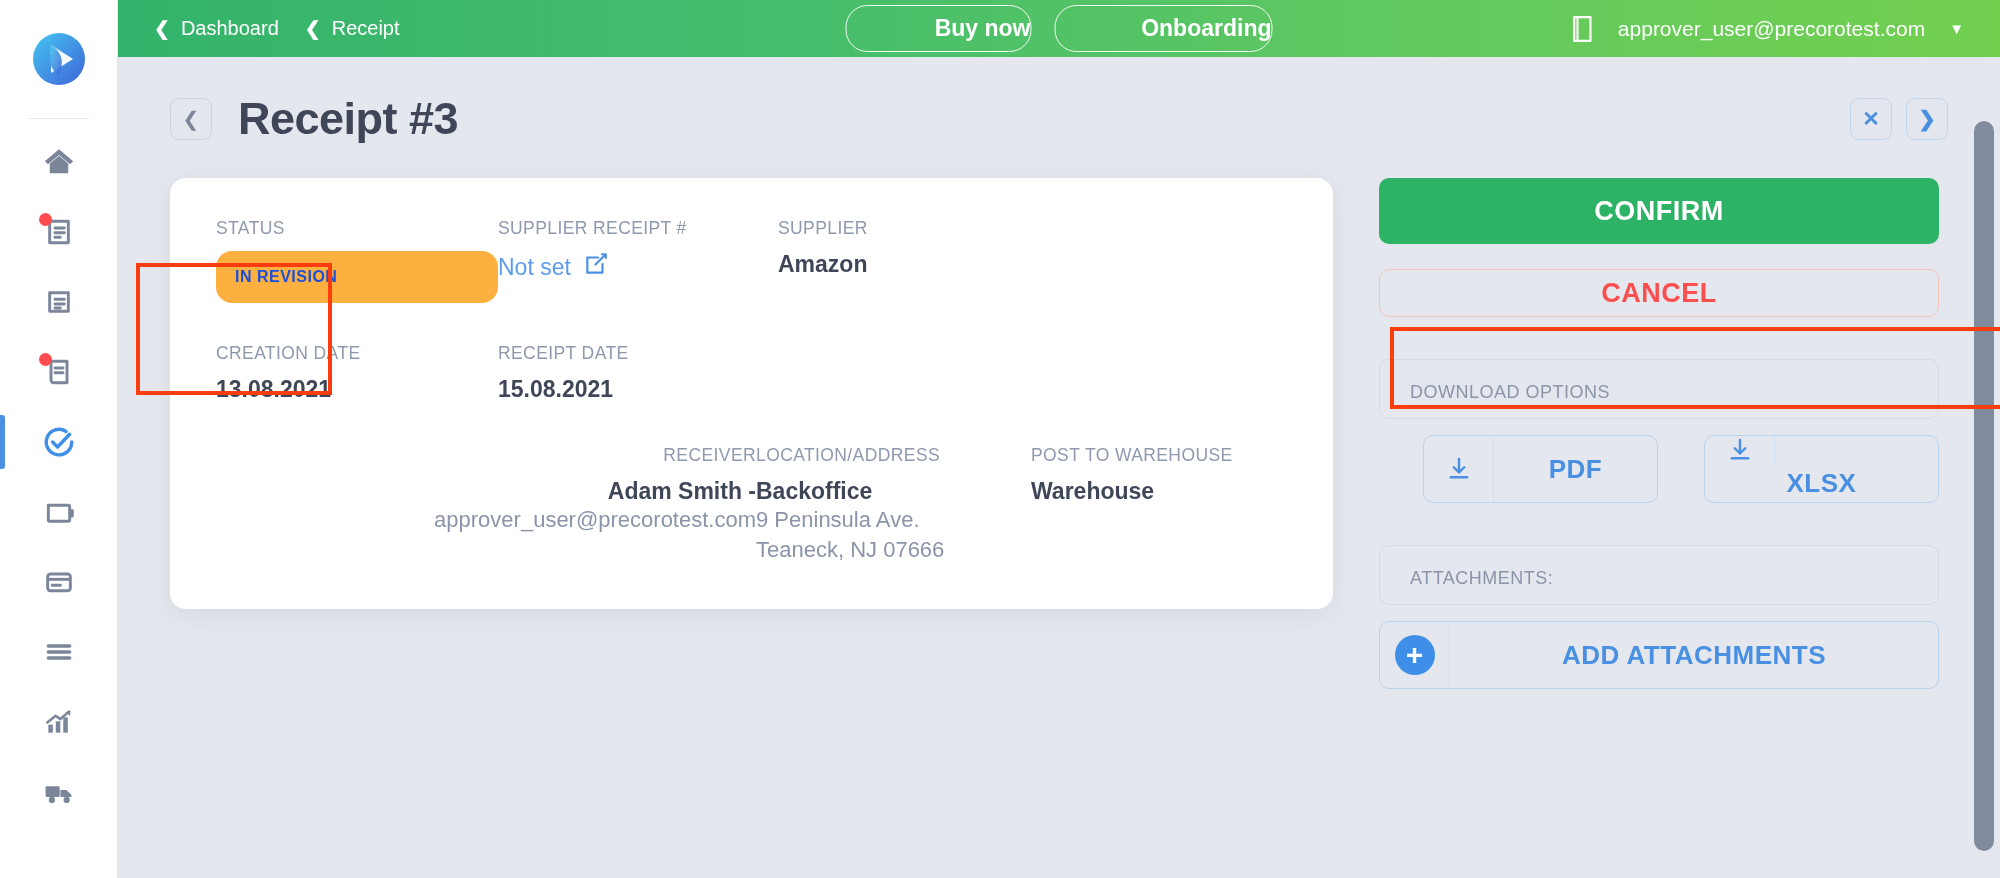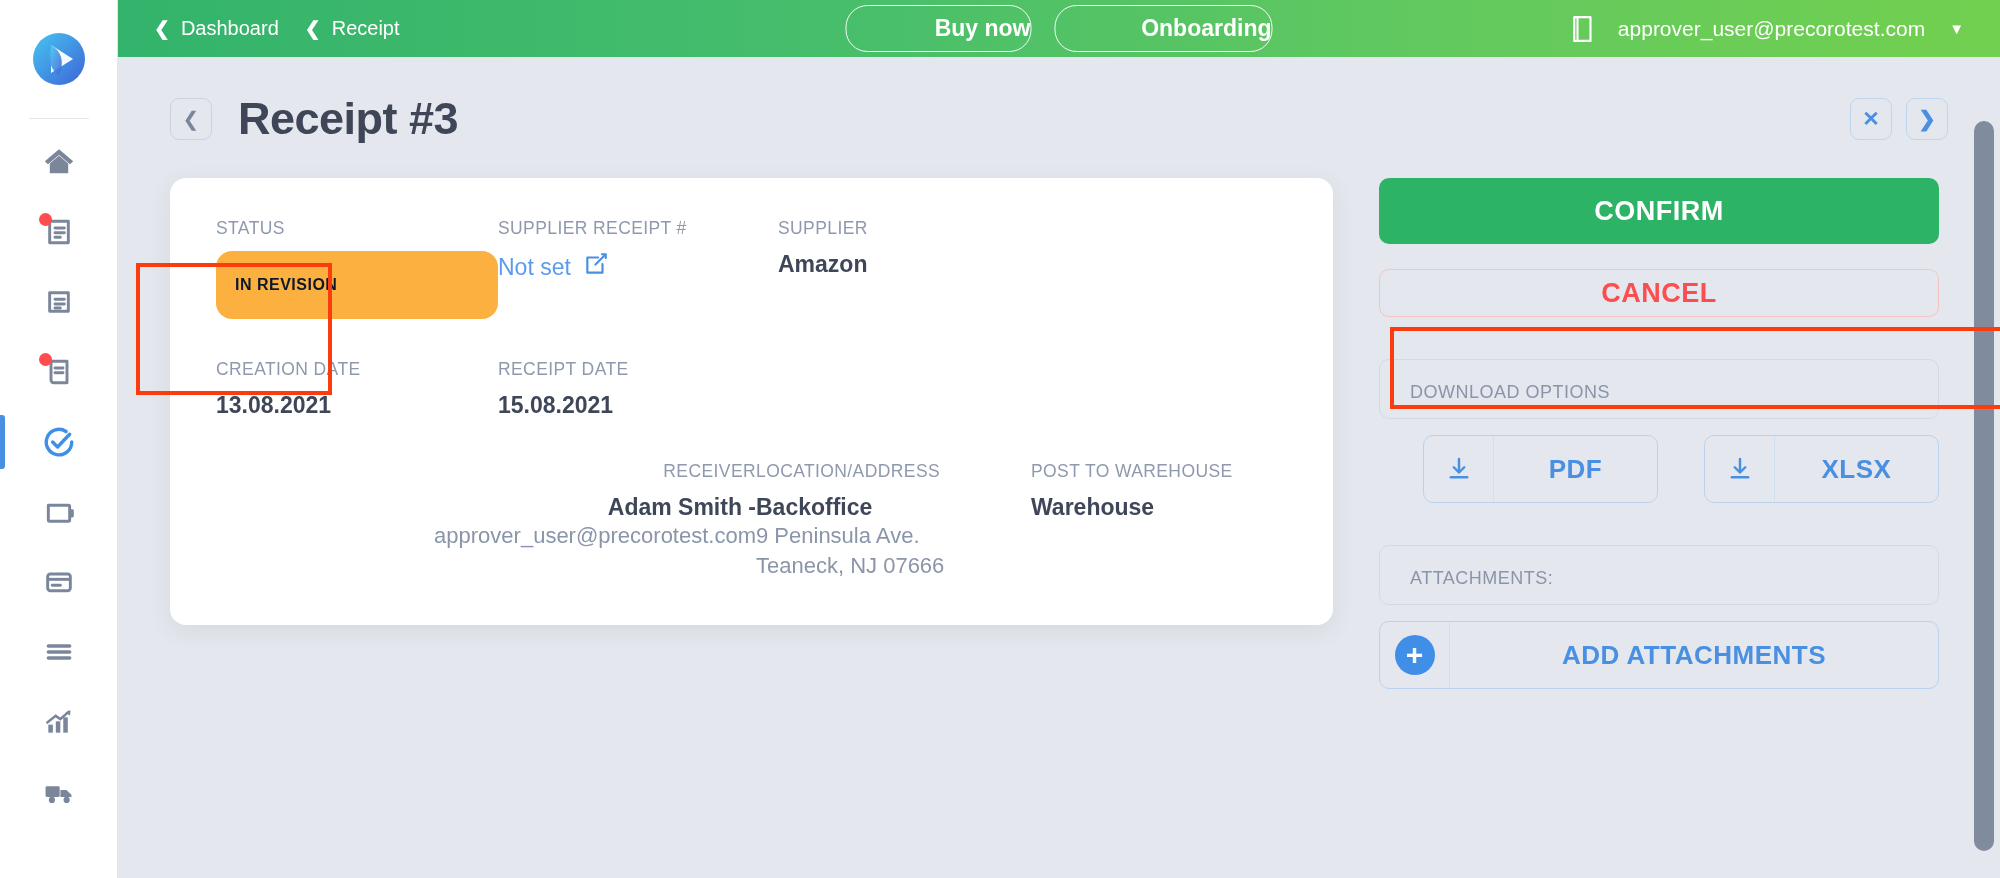--- a/index.html
+++ b/index.html
@@ -86,22 +86,22 @@
   .field { display: flex; flex-direction: column; }
   .f-label {
     font-size: 17.5px; color: #8f99ad; letter-spacing: .4px; text-transform: uppercase;
     margin-bottom: 12px; white-space: nowrap;
   }
   .f-value { font-size: 23px; color: #3e4658; font-weight: bold; }
   .f-value.link { color: #4a90e2; font-weight: bold; }
   .f-value.linklight { color: #5b9bec; font-weight: normal; display: flex; align-items: center; gap: 12px; }
   .f-sub { font-size: 22px; color: #8b95a9; font-weight: normal; line-height: 1.36; }
   .badge {
-    display: inline-block; background: #fcb040; color: #0f172a; font-size: 16px; font-weight: bold;
-    letter-spacing: .5px; border-radius: 16px; padding: 25px 19px; text-transform: uppercase;
+    display: inline-block; background: #fcb040; color: #1d4ed8; font-size: 16px; font-weight: bold;
+    letter-spacing: .5px; border-radius: 16px; padding: 17px 19px; text-transform: uppercase;
   }
   .row2 { margin-top: 40px; display: flex; }
   .row3 { margin-top: 42px; display: flex; }
 
   .c1 { width: 282px; }
   .c2 { width: 280px; }
   .c3 { width: 275px; }
   .c4 { width: 280px; }
   .w-recv { width: 540px; align-items: flex-end; }
   .w-loc  { width: 275px; }
@@ -132,21 +132,21 @@
   }
   .split-btn .icon-cell {
     width: 70px; display: flex; align-items: center; justify-content: center;
     border-right: 1.5px solid #cfe0f2;
   }
   .split-btn .text-cell {
     flex: 1; display: flex; align-items: center; justify-content: center;
     color: #4a90e2; font-size: 26px; font-weight: bold; letter-spacing: .5px; padding: 0 26px;
   }
   .dl-pdf { width: 258px; }
-  .dl-xlsx { width: 258px; }
+  .dl-xlsx { width: 258px; flex-direction: column; }
   .add-att { width: 100%; margin-top: 16px; }
   .add-att .text-cell { font-size: 26px; }
   .plus-circle {
     width: 40px; height: 40px; border-radius: 50%; background: #3f8fe8;
     display: flex; align-items: center; justify-content: center; color: #fff;
     font-size: 30px; line-height: 1; font-weight: bold;
   }
 
   
   .annot { position: absolute; border: 4px solid #fa3c0f; pointer-events: none; z-index: 40; }

